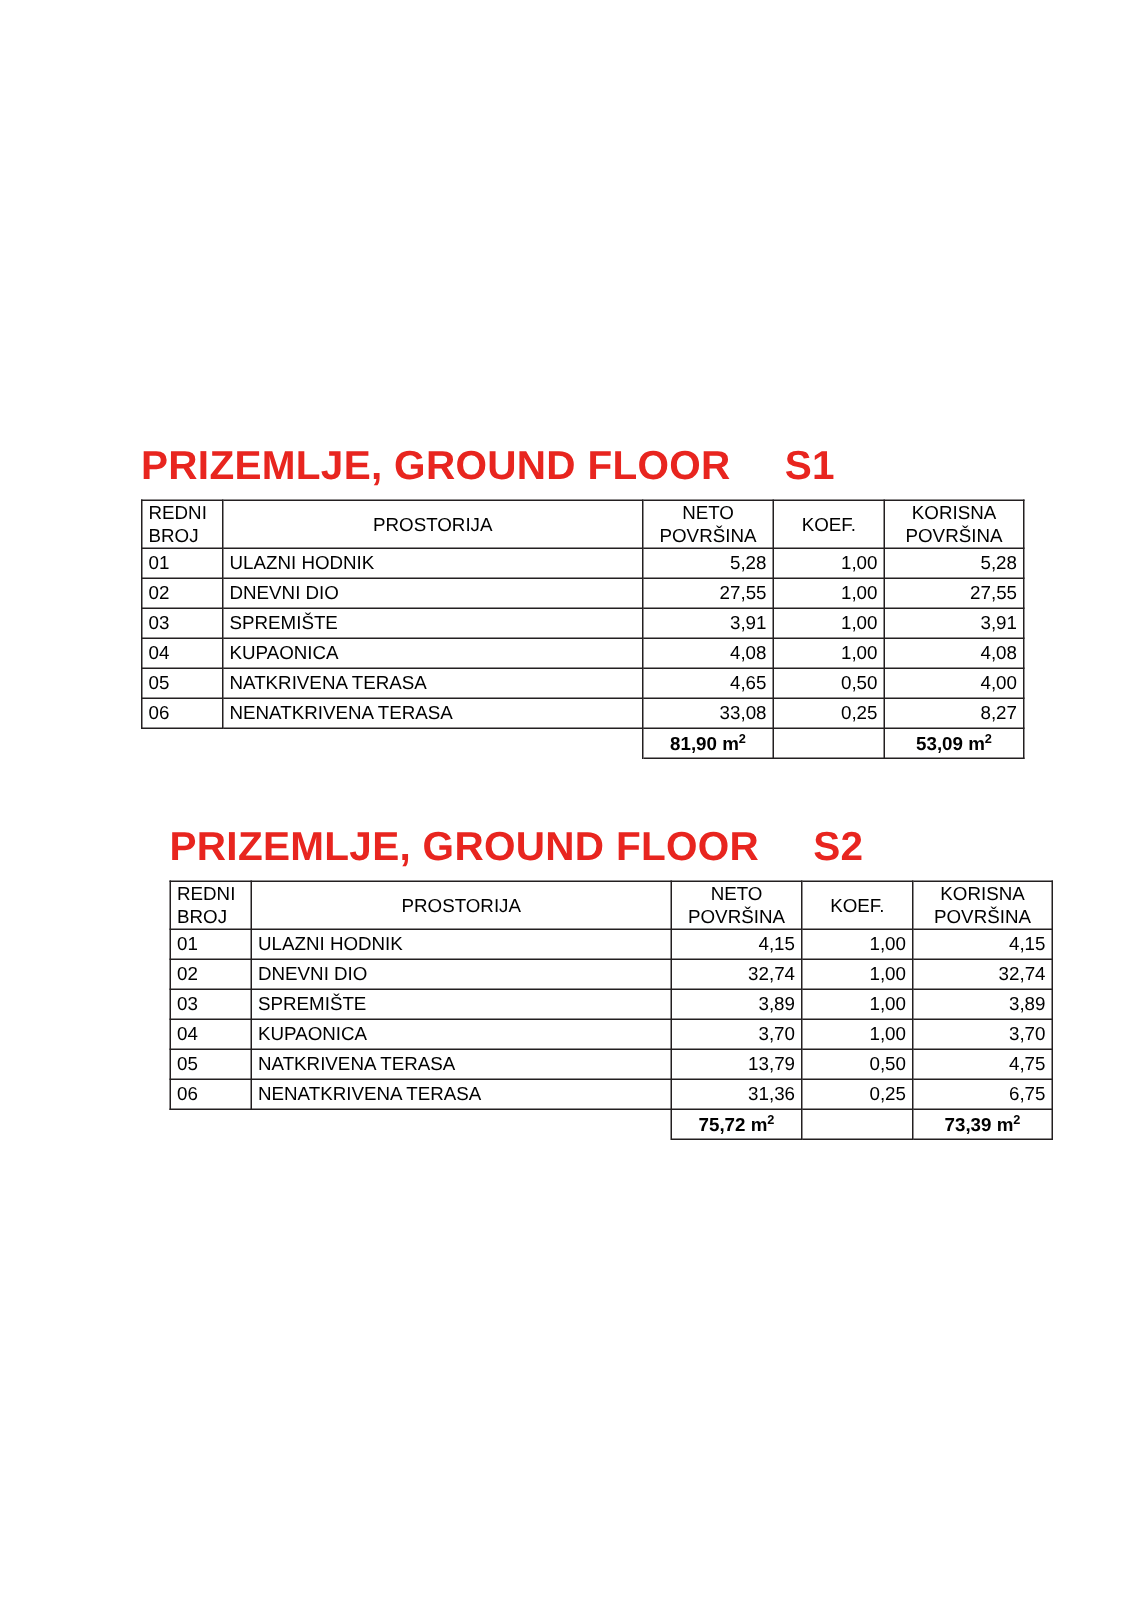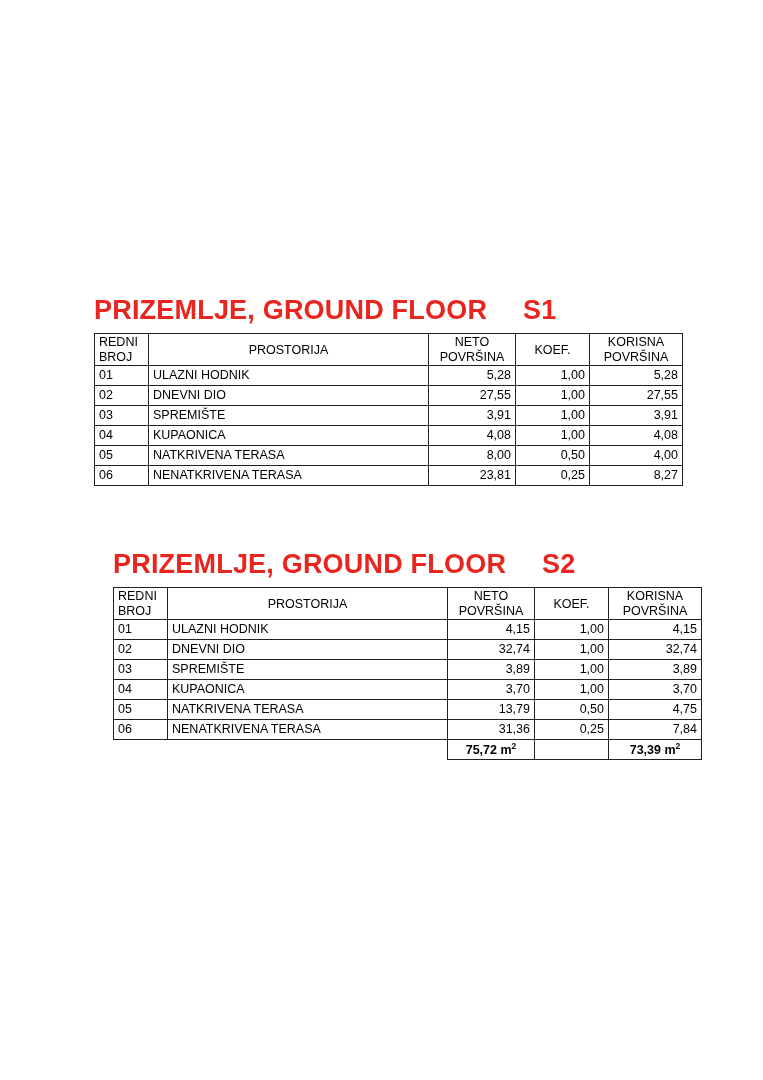--- a/index.html
+++ b/index.html
@@ -160,32 +160,39 @@
         <tr>
           <td class="cell-no">04</td>
           <td class="cell-room">KUPAONICA</td>
           <td class="cell-num">4,08</td>
           <td class="cell-num">1,00</td>
           <td class="cell-num">4,08</td>
         </tr>
         <tr>
           <td class="cell-no">05</td>
           <td class="cell-room">NATKRIVENA TERASA</td>
-          <td class="cell-num">8,00</td>
+          <td class="cell-num">4,65</td>
           <td class="cell-num">0,50</td>
           <td class="cell-num">4,00</td>
         </tr>
         <tr>
           <td class="cell-no">06</td>
           <td class="cell-room">NENATKRIVENA TERASA</td>
-          <td class="cell-num">23,81</td>
+          <td class="cell-num">33,08</td>
           <td class="cell-num">0,25</td>
           <td class="cell-num">8,27</td>
         </tr>
 
+        <tr class="total-row">
+          <td class="blank-first"></td>
+          <td class="blank"></td>
+          <td><span>81,90 m</span><sup>2</sup></td>
+          <td></td>
+          <td><span>53,09 m</span><sup>2</sup></td>
+        </tr>
       </tbody>
     </table>
   </div>
 
   <div class="section" id="section-s2">
     <div class="section-heading"><span>PRIZEMLJE, GROUND FLOOR</span><span class="heading-unit">S2</span></div>
 
     <table class="area-table">
       <colgroup>
         <col class="col-no">
@@ -239,21 +246,21 @@
           <td class="cell-room">NATKRIVENA TERASA</td>
           <td class="cell-num">13,79</td>
           <td class="cell-num">0,50</td>
           <td class="cell-num">4,75</td>
         </tr>
         <tr>
           <td class="cell-no">06</td>
           <td class="cell-room">NENATKRIVENA TERASA</td>
           <td class="cell-num">31,36</td>
           <td class="cell-num">0,25</td>
-          <td class="cell-num">7,84</td>
+          <td class="cell-num">6,75</td>
         </tr>
 
         <tr class="total-row">
           <td class="blank-first"></td>
           <td class="blank"></td>
           <td><span>75,72 m</span><sup>2</sup></td>
           <td></td>
           <td><span>73,39 m</span><sup>2</sup></td>
         </tr>
       </tbody>

